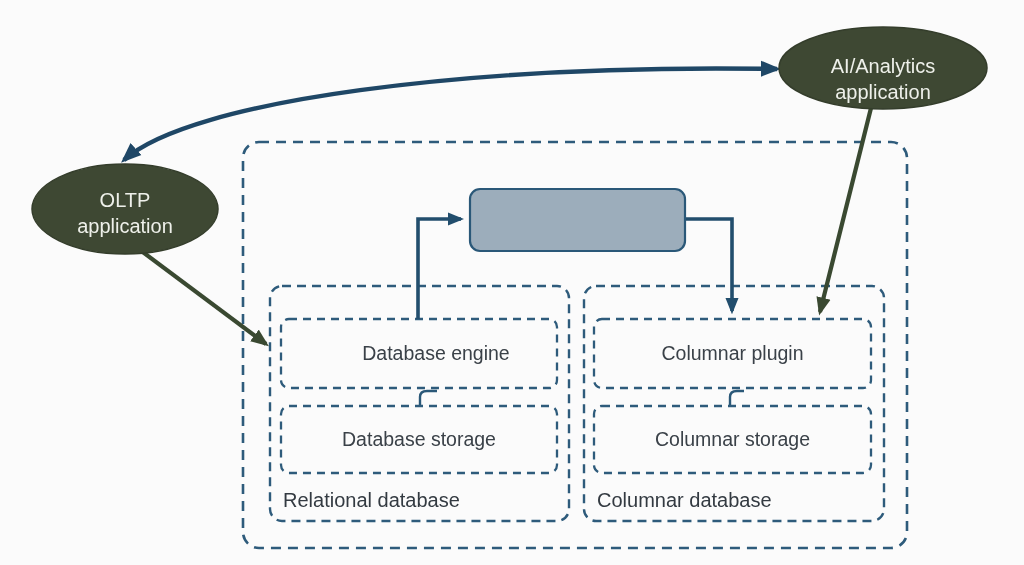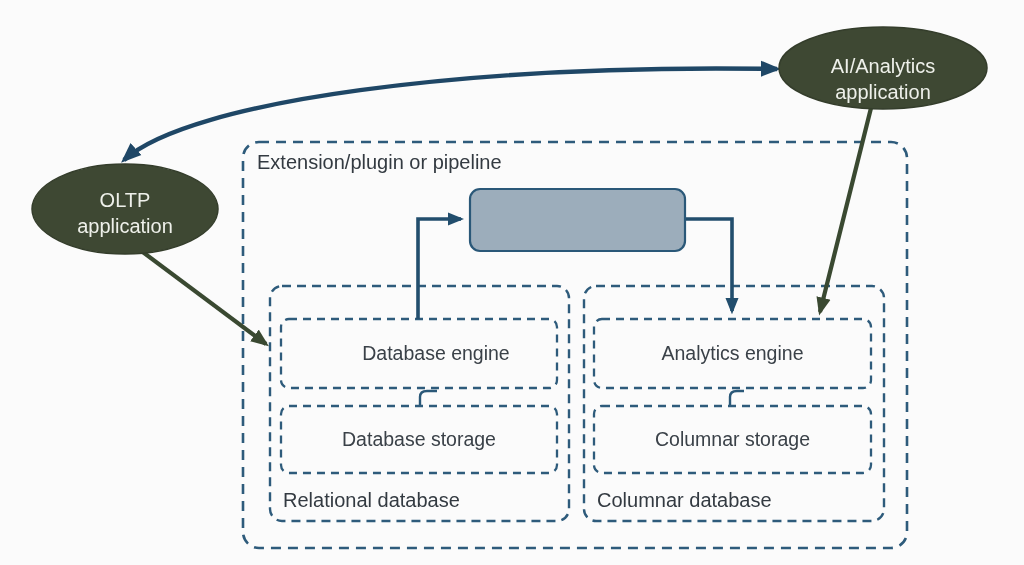--- a/index.html
+++ b/index.html
@@ -77,27 +77,26 @@
     <span>AI/Analytics</span>
     <span>application</span>
   </div>
 
   <div class="node-lbl" style="left:32px;top:159px;width:186px;height:80px;">
     <span>OLTP</span>
     <span>application</span>
   </div>
 
 
-  <div class="lbl container-lbl" style="left:257px;top:150px;">Extension/plugin or pipeline</div>
 
   <div class="box-lbl" style="left:298px;top:319px;width:276px;height:69px;">Database engine</div>
 
   <div class="box-lbl" style="left:281px;top:406px;width:276px;height:67px;">Database storage</div>
 
-  <div class="box-lbl" style="left:594px;top:319px;width:277px;height:69px;">Analytics engine</div>
+  <div class="box-lbl" style="left:594px;top:319px;width:277px;height:69px;">Columnar plugin</div>
 
   <div class="box-lbl" style="left:594px;top:406px;width:277px;height:67px;">Columnar storage</div>
 
   <div class="lbl container-lbl" style="left:597px;top:488px;">Columnar database</div>
 
   <div class="lbl container-lbl" style="left:283px;top:488px;">Relational database</div>
 
 </div>
 
 </body></html>

